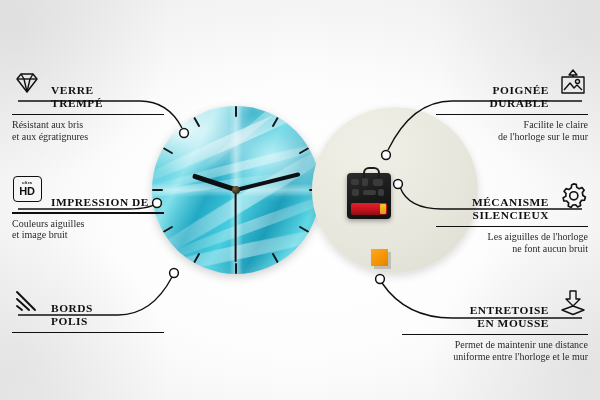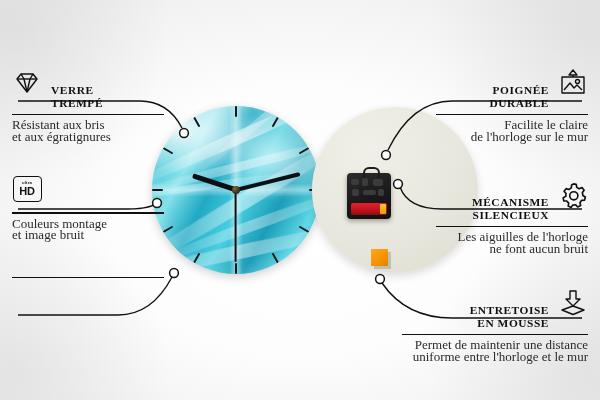--- a/index.html
+++ b/index.html
@@ -226,21 +226,21 @@
     text-transform: uppercase;
     margin-top: 28px;
   }
   .feat-rule {
     height: 1.4px;
     background: #0f0f0f;
     margin: 3px 0 4px 0;
   }
   .feat-desc {
     font-family: "Liberation Serif", serif;
-    font-size: 13px;
+    font-size: 10px;
     line-height: 11.4px;
     color: #2a2a2a;
   }
 
   
   .hd-badge {
     width: 27px; height: 24px;
     border: 1.6px solid #101010;
     border-radius: 4px;
     display: flex;
@@ -386,31 +386,44 @@
 
   <div class="feat feat-l" style="top:168px">
     <div class="feat-head">
       <span class="feat-icon">
         <span class="hd-badge">
           <span class="ultra">ultra</span>
           <span class="hd">HD</span>
         </span>
       </span>
       <span class="feat-title">
-        <br>
+        <span>IMPRESSION DE</span><br>
       </span>
     </div>
     <div class="feat-rule"></div>
     <div class="feat-desc">
-      <span>Couleurs montage</span><br>
+      <span>Couleurs aiguilles</span><br>
       <span>et image bruit</span>
     </div>
   </div>
 
   <div class="feat feat-l" style="top:274px">
+    <div class="feat-head">
+      <span class="feat-icon">
+        <svg width="28" height="26" viewBox="0 0 28 26" fill="none" stroke="#101010" stroke-width="1.9" stroke-linecap="round">
+          <path d="M4 4 L22 22"></path>
+            <path d="M4 11 L16 22"></path>
+            <path d="M4 18 L9 22"></path>
+        </svg>
+      </span>
+      <span class="feat-title">
+        <span>BORDS</span><br>
+        <span>POLIS</span>
+      </span>
+    </div>
     <div class="feat-rule"></div>
   </div>
 
   <div class="feat feat-r" style="top:56px">
     <div class="feat-head">
       <span class="feat-icon">
         <svg width="30" height="28" viewBox="0 0 30 28" fill="none" stroke="#101010" stroke-width="1.4" stroke-linejoin="round">
           <path d="M15 1 L11 6 L19 6 Z"></path>
           <path d="M15 6 L15 8"></path>
           <rect x="4" y="8" width="22" height="16"></rect>

